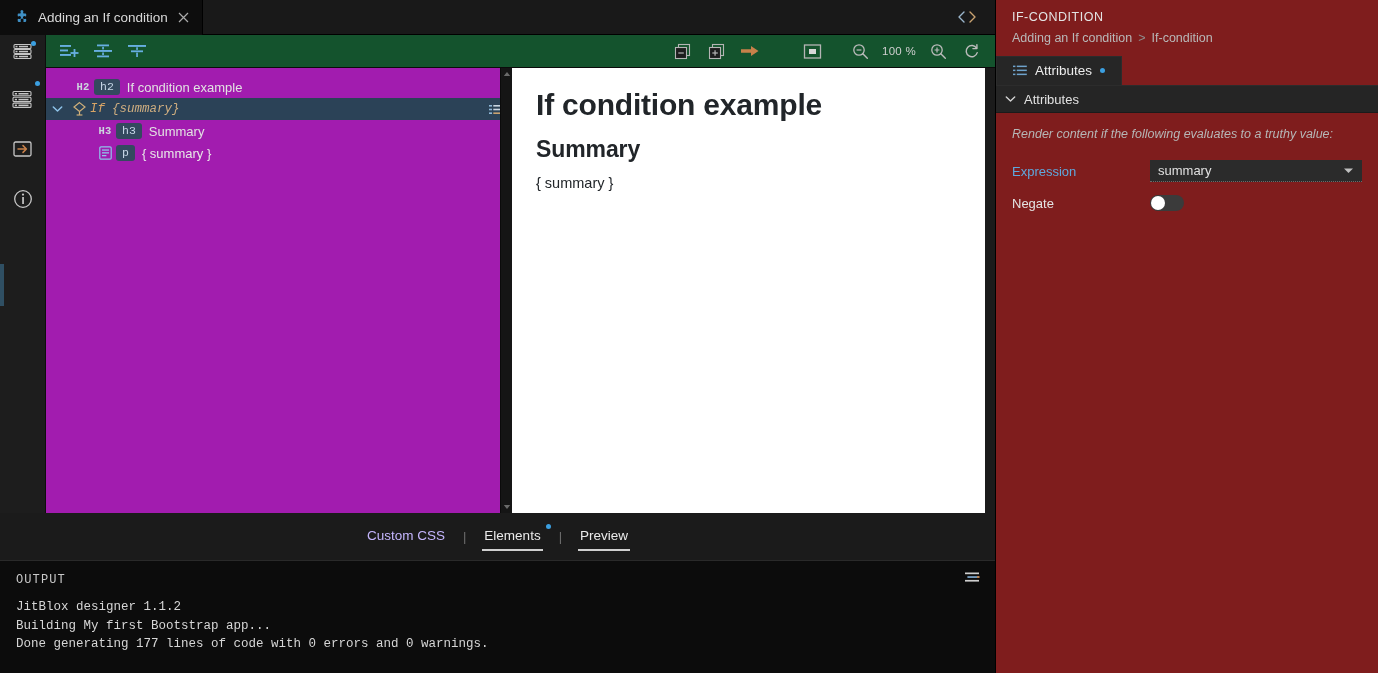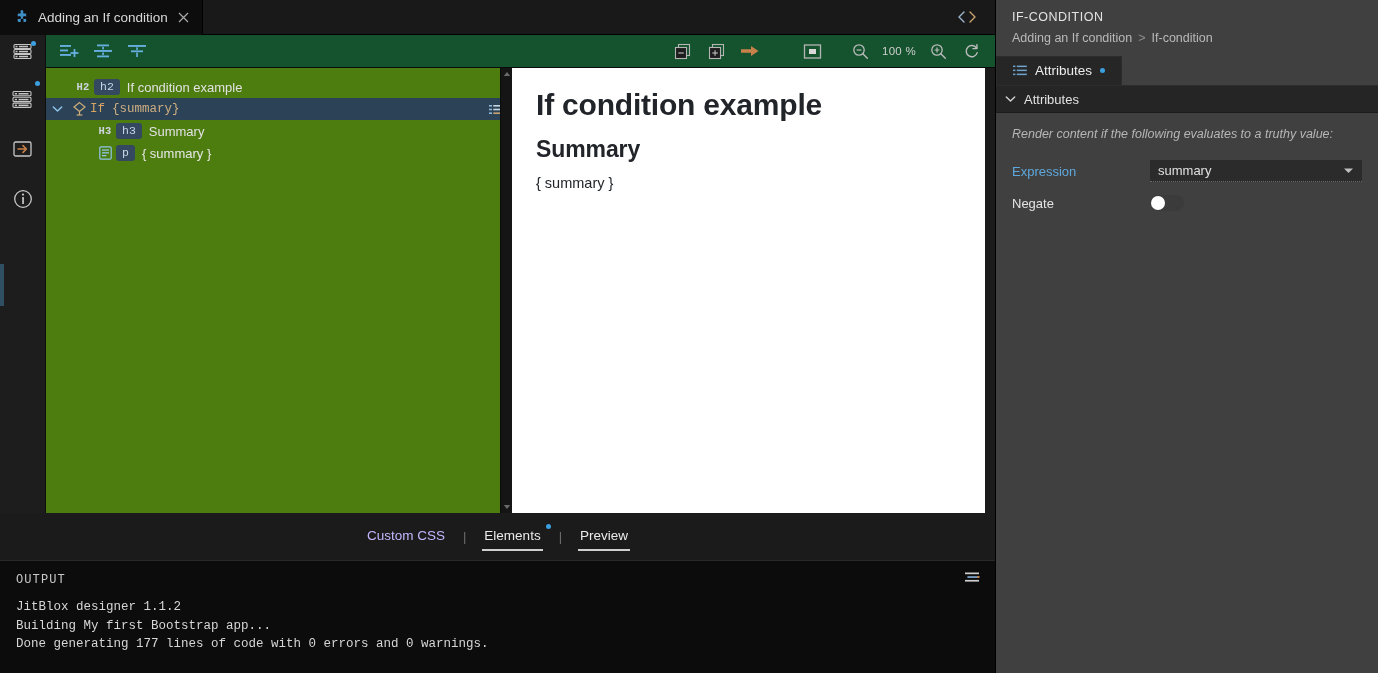--- a/index.html
+++ b/index.html
@@ -51,26 +51,26 @@
   
   .workspace { flex: 1; display: flex; position: relative; min-height: 0; }
   .rail { width: 46px; background: #1d1d1d; border-right: 1px solid #0d0d0d;
           display: flex; flex-direction: column; align-items: center;
           padding-top: 16px; gap: 20px; position: relative; }
   .rail-btn { width: 30px; height: 30px; display: flex; align-items: center;
               justify-content: center; }
   .rail-marker { position: absolute; left: 0; top: 196px; width: 4px; height: 42px;
                  background: #2f4f63; }
 
-  .treepane { width: 466px; background: #4d7c0f; position: relative;
+  .treepane { width: 466px; background: #a21caf; position: relative;
               display: flex; flex-direction: column; }
   .tree { flex: 1; overflow: hidden; padding-top: 8px; }
   .trow { height: 22px; display: flex; align-items: center; position: relative;
           font-size: 13px; padding-right: 8px; }
-  .trow.sel { background: #2b4257; }
+  .trow.sel { background: #2b4257; font-style: italic; }
   .twist { width: 22px; flex: 0 0 22px; display: flex; align-items: center;
            justify-content: center; }
   .ticon { width: 22px; flex: 0 0 22px; display: flex; align-items: center;
            justify-content: center; }
   .tkind { font-family: "Liberation Mono", monospace; font-size: 10.5px;
            font-weight: bold; color: #cdd6de; width: 22px; text-align: center;
            flex: 0 0 22px; letter-spacing: .3px; }
   .badge { font-family: "Liberation Mono", monospace; font-size: 11.5px;
            background: #34495f; color: #c8d8e8; border-radius: 3px;
            padding: 1px 6px 2px; margin-right: 7px; line-height: 13px; }
@@ -114,21 +114,21 @@
   
   .output { height: 113px; background: #0c0c0c; border-top: 1px solid #2a2a2a;
             padding: 12px 14px 0 16px; position: relative; }
   .out-head { font-family: "Liberation Mono", monospace; font-size: 12px; color: #c9c9c9;
               letter-spacing: 1.1px; margin-bottom: 11px; }
   .out-icon { position: absolute; right: 14px; top: 11px; width: 16px; height: 14px; }
   .out-line { font-family: "Liberation Mono", monospace; font-size: 12.5px;
               color: #d6d6d6; line-height: 18.6px; white-space: pre; }
 
   
-  .right-col { width: 382px; height: 673px; background: #404040; display: flex;
+  .right-col { width: 382px; height: 673px; background: #7f1d1d; display: flex;
                flex-direction: column; }
   .rp-title { font-size: 12.5px; color: #e4e4e4; letter-spacing: .5px;
               padding: 10px 16px 0; }
   .rp-crumb { font-size: 12.5px; color: #b9b9b9; padding: 7px 16px 0;
               display: flex; align-items: center; gap: 6px; }
   .rp-crumb .sep { color: #8e8e8e; }
   .rp-tabs { display: flex; align-items: flex-end; padding: 11px 0 0 0;
              border-bottom: 1px solid #2c2c2c; }
   .rp-tab { display: flex; align-items: center; gap: 8px; padding: 6px 16px 7px;
             background: #262626; border: 1px solid #2c2c2c; border-bottom: none;

